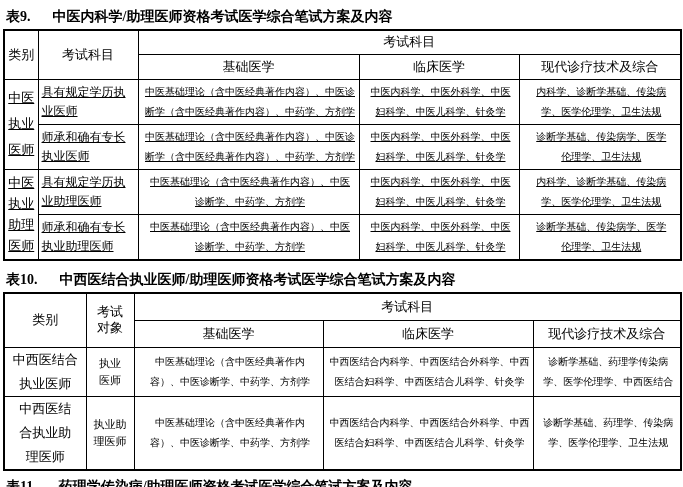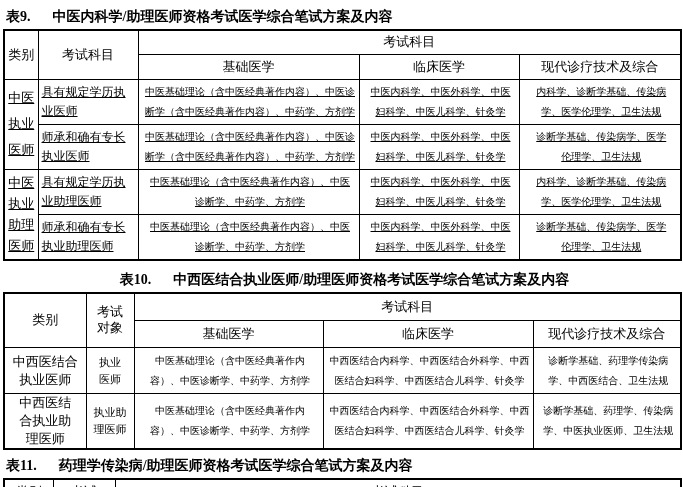--- a/index.html
+++ b/index.html
@@ -22,23 +22,23 @@
     border:1px solid #000; padding:0; margin:0;
     vertical-align:middle; font-weight:normal;
     white-space:pre-line; overflow:hidden;
   }
   .colhead { font-size:13px; text-align:center; line-height:16px; }
   .cat  { font-size:13px; text-align:center; }
   .t9 .cat3 { line-height:26px; }
   .t9 .cat4 { line-height:21px; }
   .target { font-size:12px; text-align:left; line-height:19px; padding:2px 2px 2px 3px; }
   .subj   { font-size:10px; text-align:center; line-height:20px; padding:2px 2px 2px 5px; }
-  .t10 .cat    { line-height:18px; }
+  .t10 .cat    { line-height:24px; }
   .t10 .target { font-size:11px; text-align:center; line-height:17px; padding:0; }
-  .mt10 { margin-top:10px;text-align:center; }
+  .mt10 { margin-top:10px; }
   .mt7  { margin-top:7px; }
   tr.h24 { height:24px; } tr.h25 { height:25px; } tr.h44 { height:44px;text-decoration:underline; }
   tr.h28 { height:28px; } tr.h27 { height:27px; } tr.h46 { height:46px; }
   tr.h54 { height:54px; } tr.h26 { height:26px; }
 </style>
 </head>
 <body>
 
 <div class="tbl-title">
   <span class="lbl">表9.</span><span>中医内科学/助理医师资格考试医学综合笔试方案及内容</span>
@@ -140,34 +140,34 @@
   <tr class="h46">
     <td class="cat">中西医结合
 执业医师</td>
     <td class="target">执业
 医师</td>
     <td class="subj">中医基础理论（含中医经典著作内
 容）、中医诊断学、中药学、方剂学</td>
     <td class="subj">中西医结合内科学、中西医结合外科学、中西
 医结合妇科学、中西医结合儿科学、针灸学</td>
     <td class="subj">诊断学基础、药理学传染病
-学、中西医结合、卫生法规</td>
+学、医学伦理学、中西医结合</td>
   </tr>
   <tr class="h54">
     <td class="cat">中西医结
 合执业助
 理医师</td>
     <td class="target">执业助
 理医师</td>
     <td class="subj">中医基础理论（含中医经典著作内
 容）、中医诊断学、中药学、方剂学</td>
     <td class="subj">中西医结合内科学、中西医结合外科学、中西
 医结合妇科学、中西医结合儿科学、针灸学</td>
     <td class="subj">诊断学基础、药理学、传染病
-学、中医执业医师、卫生法规</td>
+学、医学伦理学、卫生法规</td>
   </tr>
 </tbody>
   </table>
 
 <div class="tbl-title mt7">
   <span class="lbl">表11.</span><span>药理学传染病/助理医师资格考试医学综合笔试方案及内容</span>
 </div>
 
 <table class="t11">
   <colgroup>

